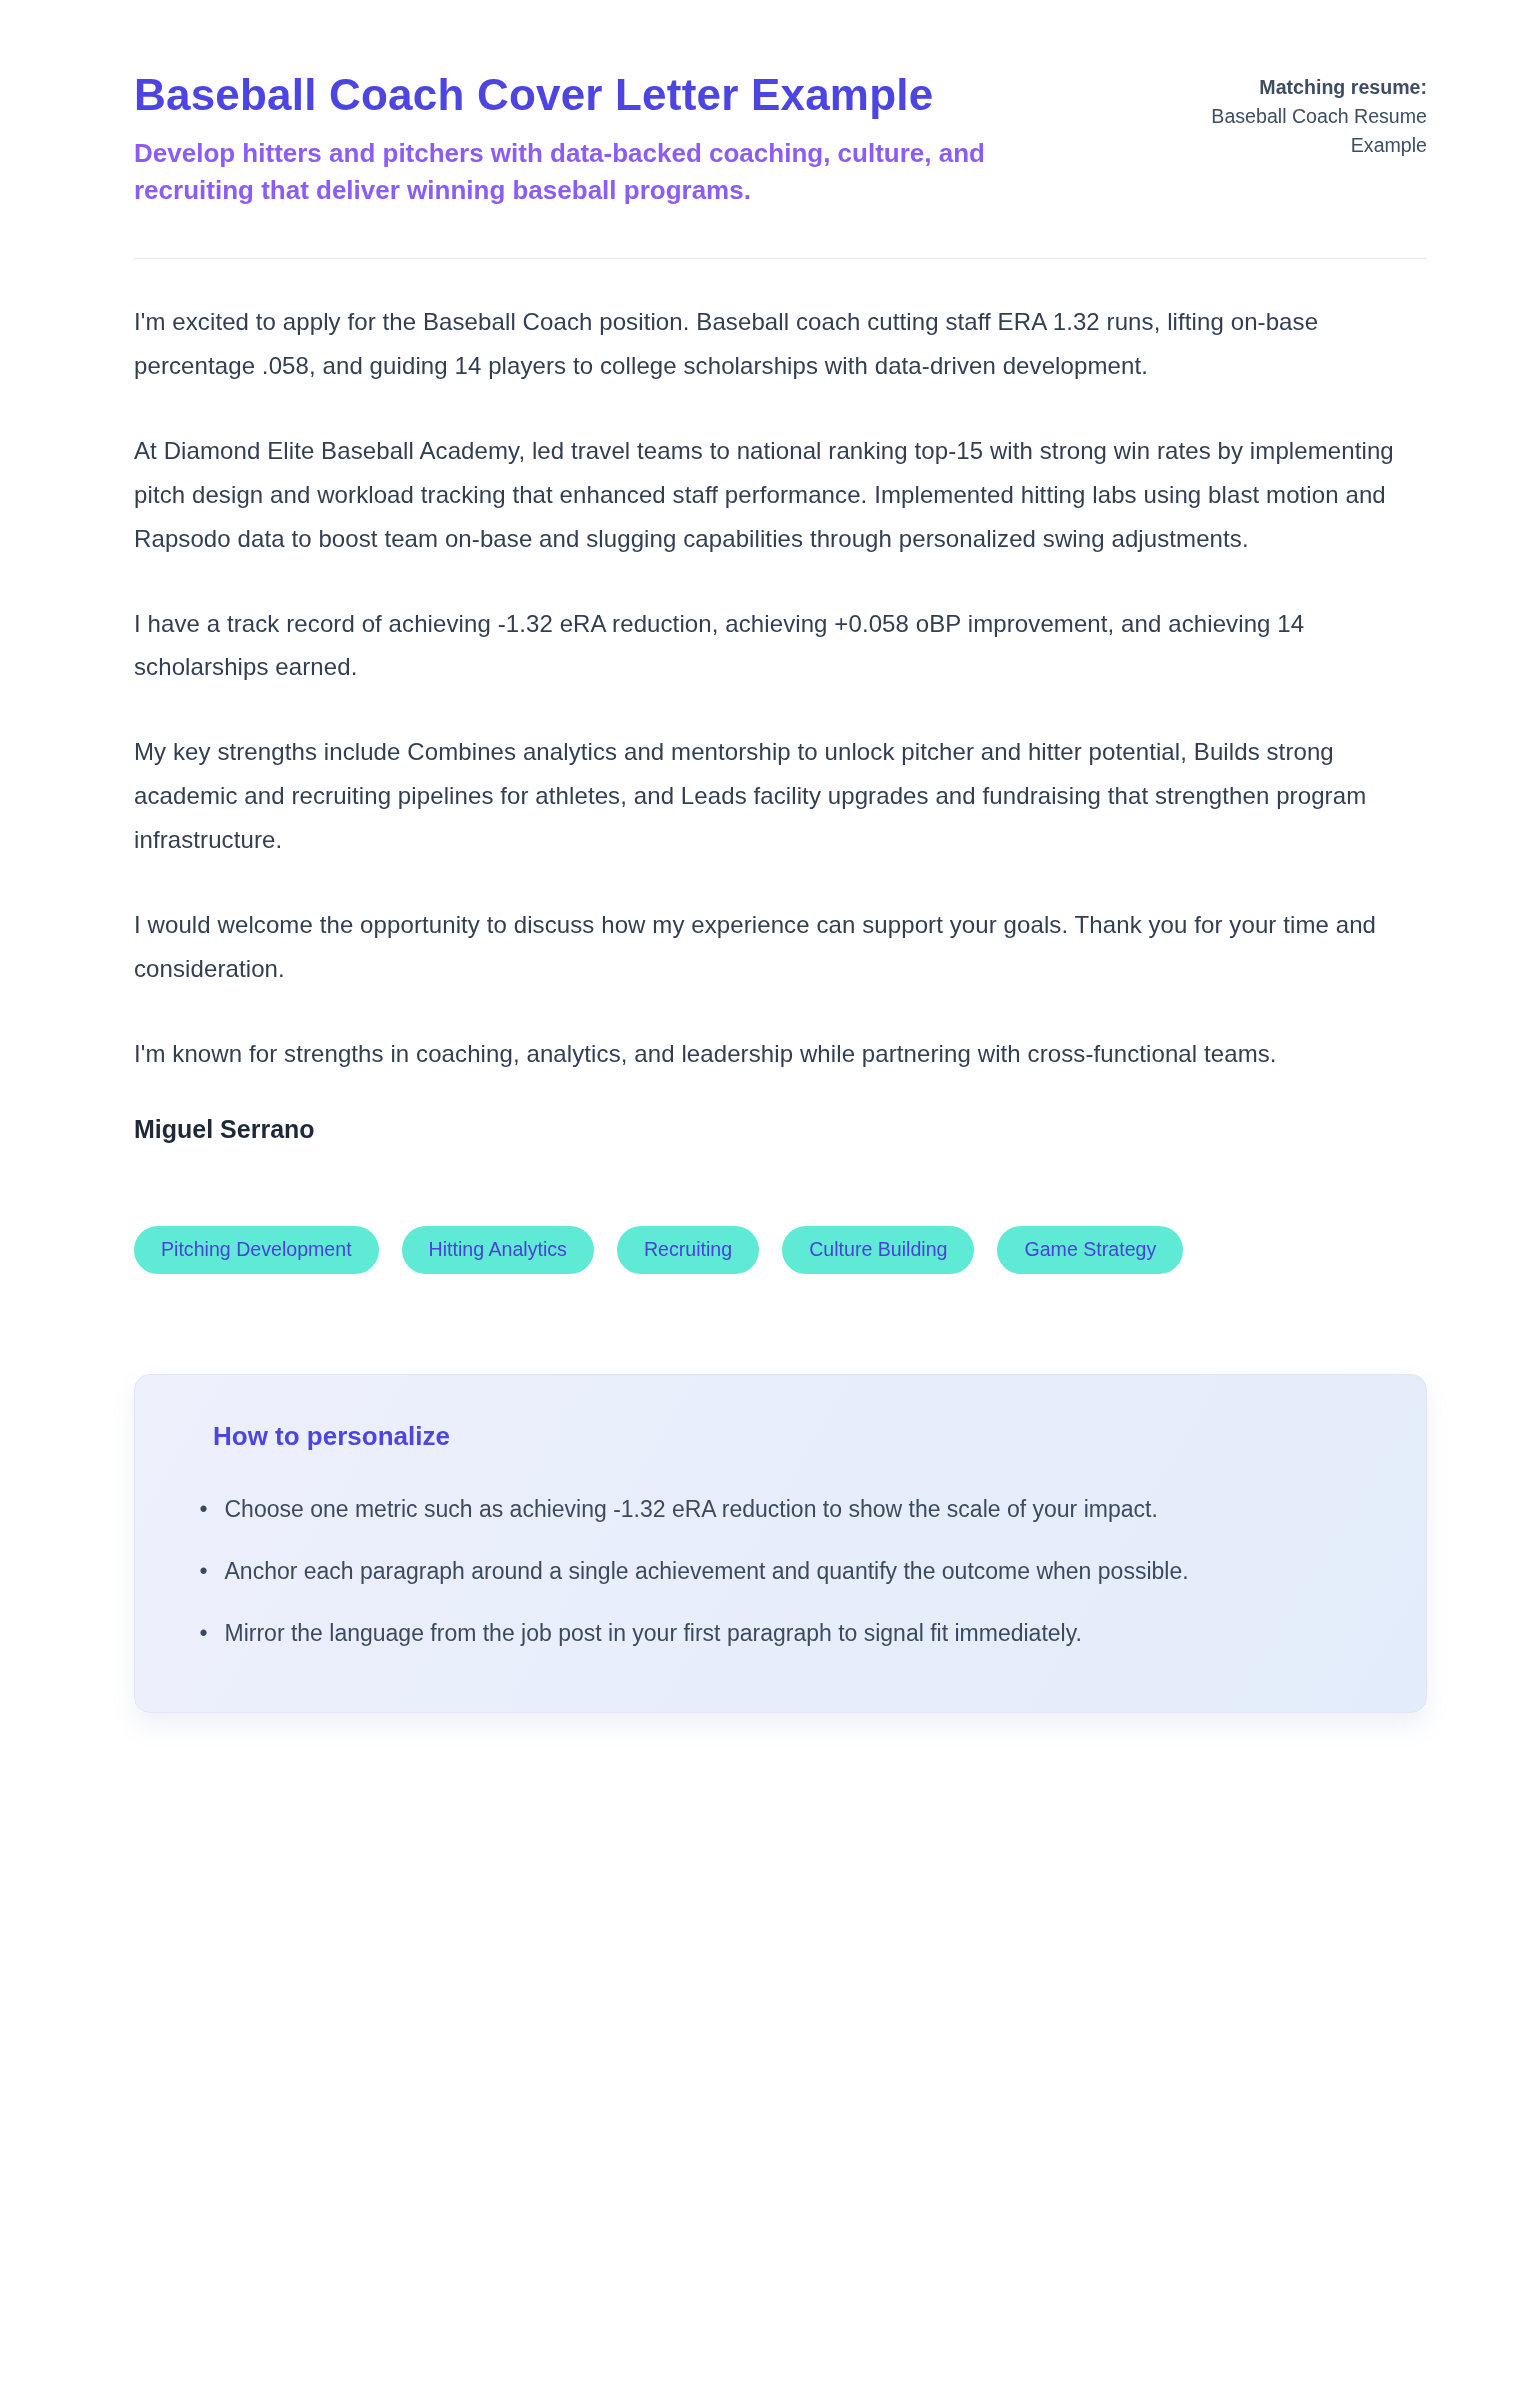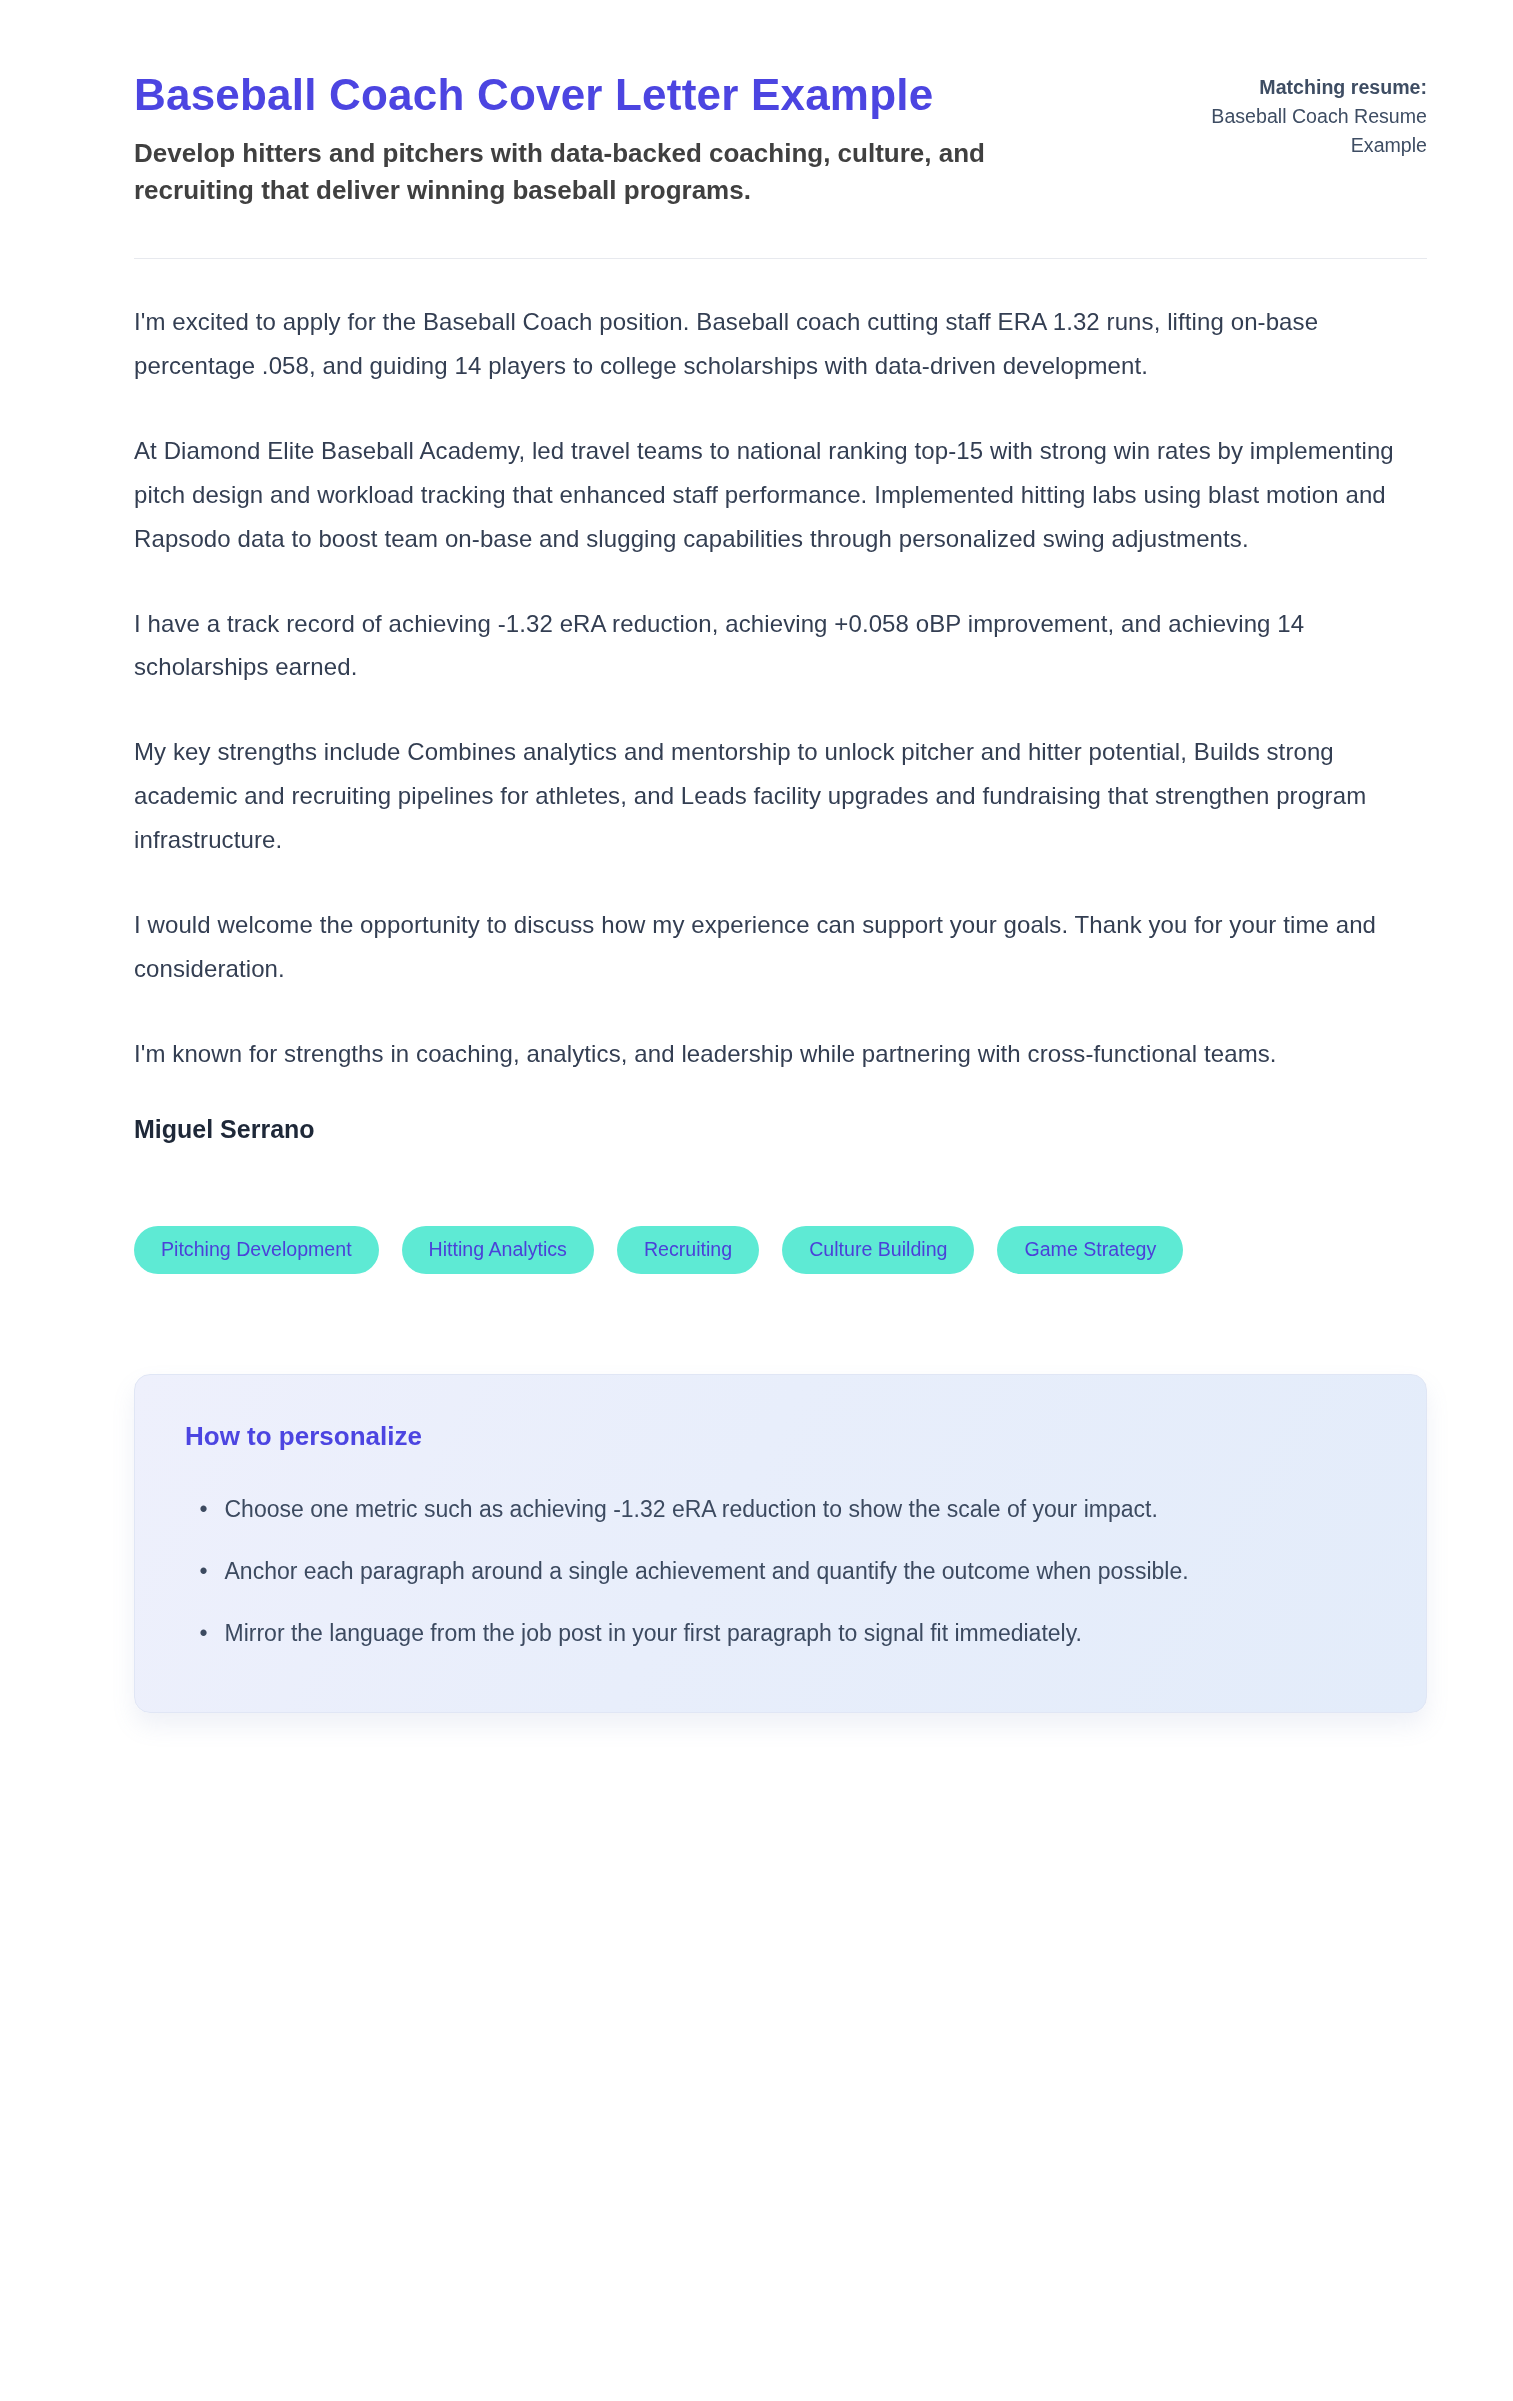--- a/index.html
+++ b/index.html
@@ -20,21 +20,21 @@
     line-height: 1.17;
     font-weight: 700;
     color: #4c45e1;
     letter-spacing: 0.2px;
   }
   .page-subtitle {
     margin-top: 14.2px;
     font-size: 26px;
     line-height: 1.45;
     font-weight: 700;
-    color: #404040;
+    color: #8b5cf6;
     max-width: 854px;
   }
   .header-meta {
     width: 236px;
     flex-shrink: 0;
     text-align: right;
     font-size: 19.6px;
     line-height: 1.5;
     color: #3e4d63;
     padding-top: 3.6px;
@@ -98,20 +98,21 @@
     border-radius: 16px;
     border: 1.8px solid #e0e6f5;
     background: linear-gradient(120deg, #eef0fc 0%, #e8eefb 45%, #e3ecfa 100%);
     box-shadow: 0 12.5px 23px rgba(120, 140, 190, 0.12);
     padding: 46px 50px 57px 50px;
   }
   .personalize-heading {
     font-size: 26px;
     font-weight: 700;
     color: #4c45e1;
+    margin-left: 28px;
   }
   .personalize-list {
     margin-top: 36px;
     padding-left: 27px;
     list-style: none;
   }
   .personalize-item {
     position: relative;
     font-size: 23px;
     line-height: 1.85;

